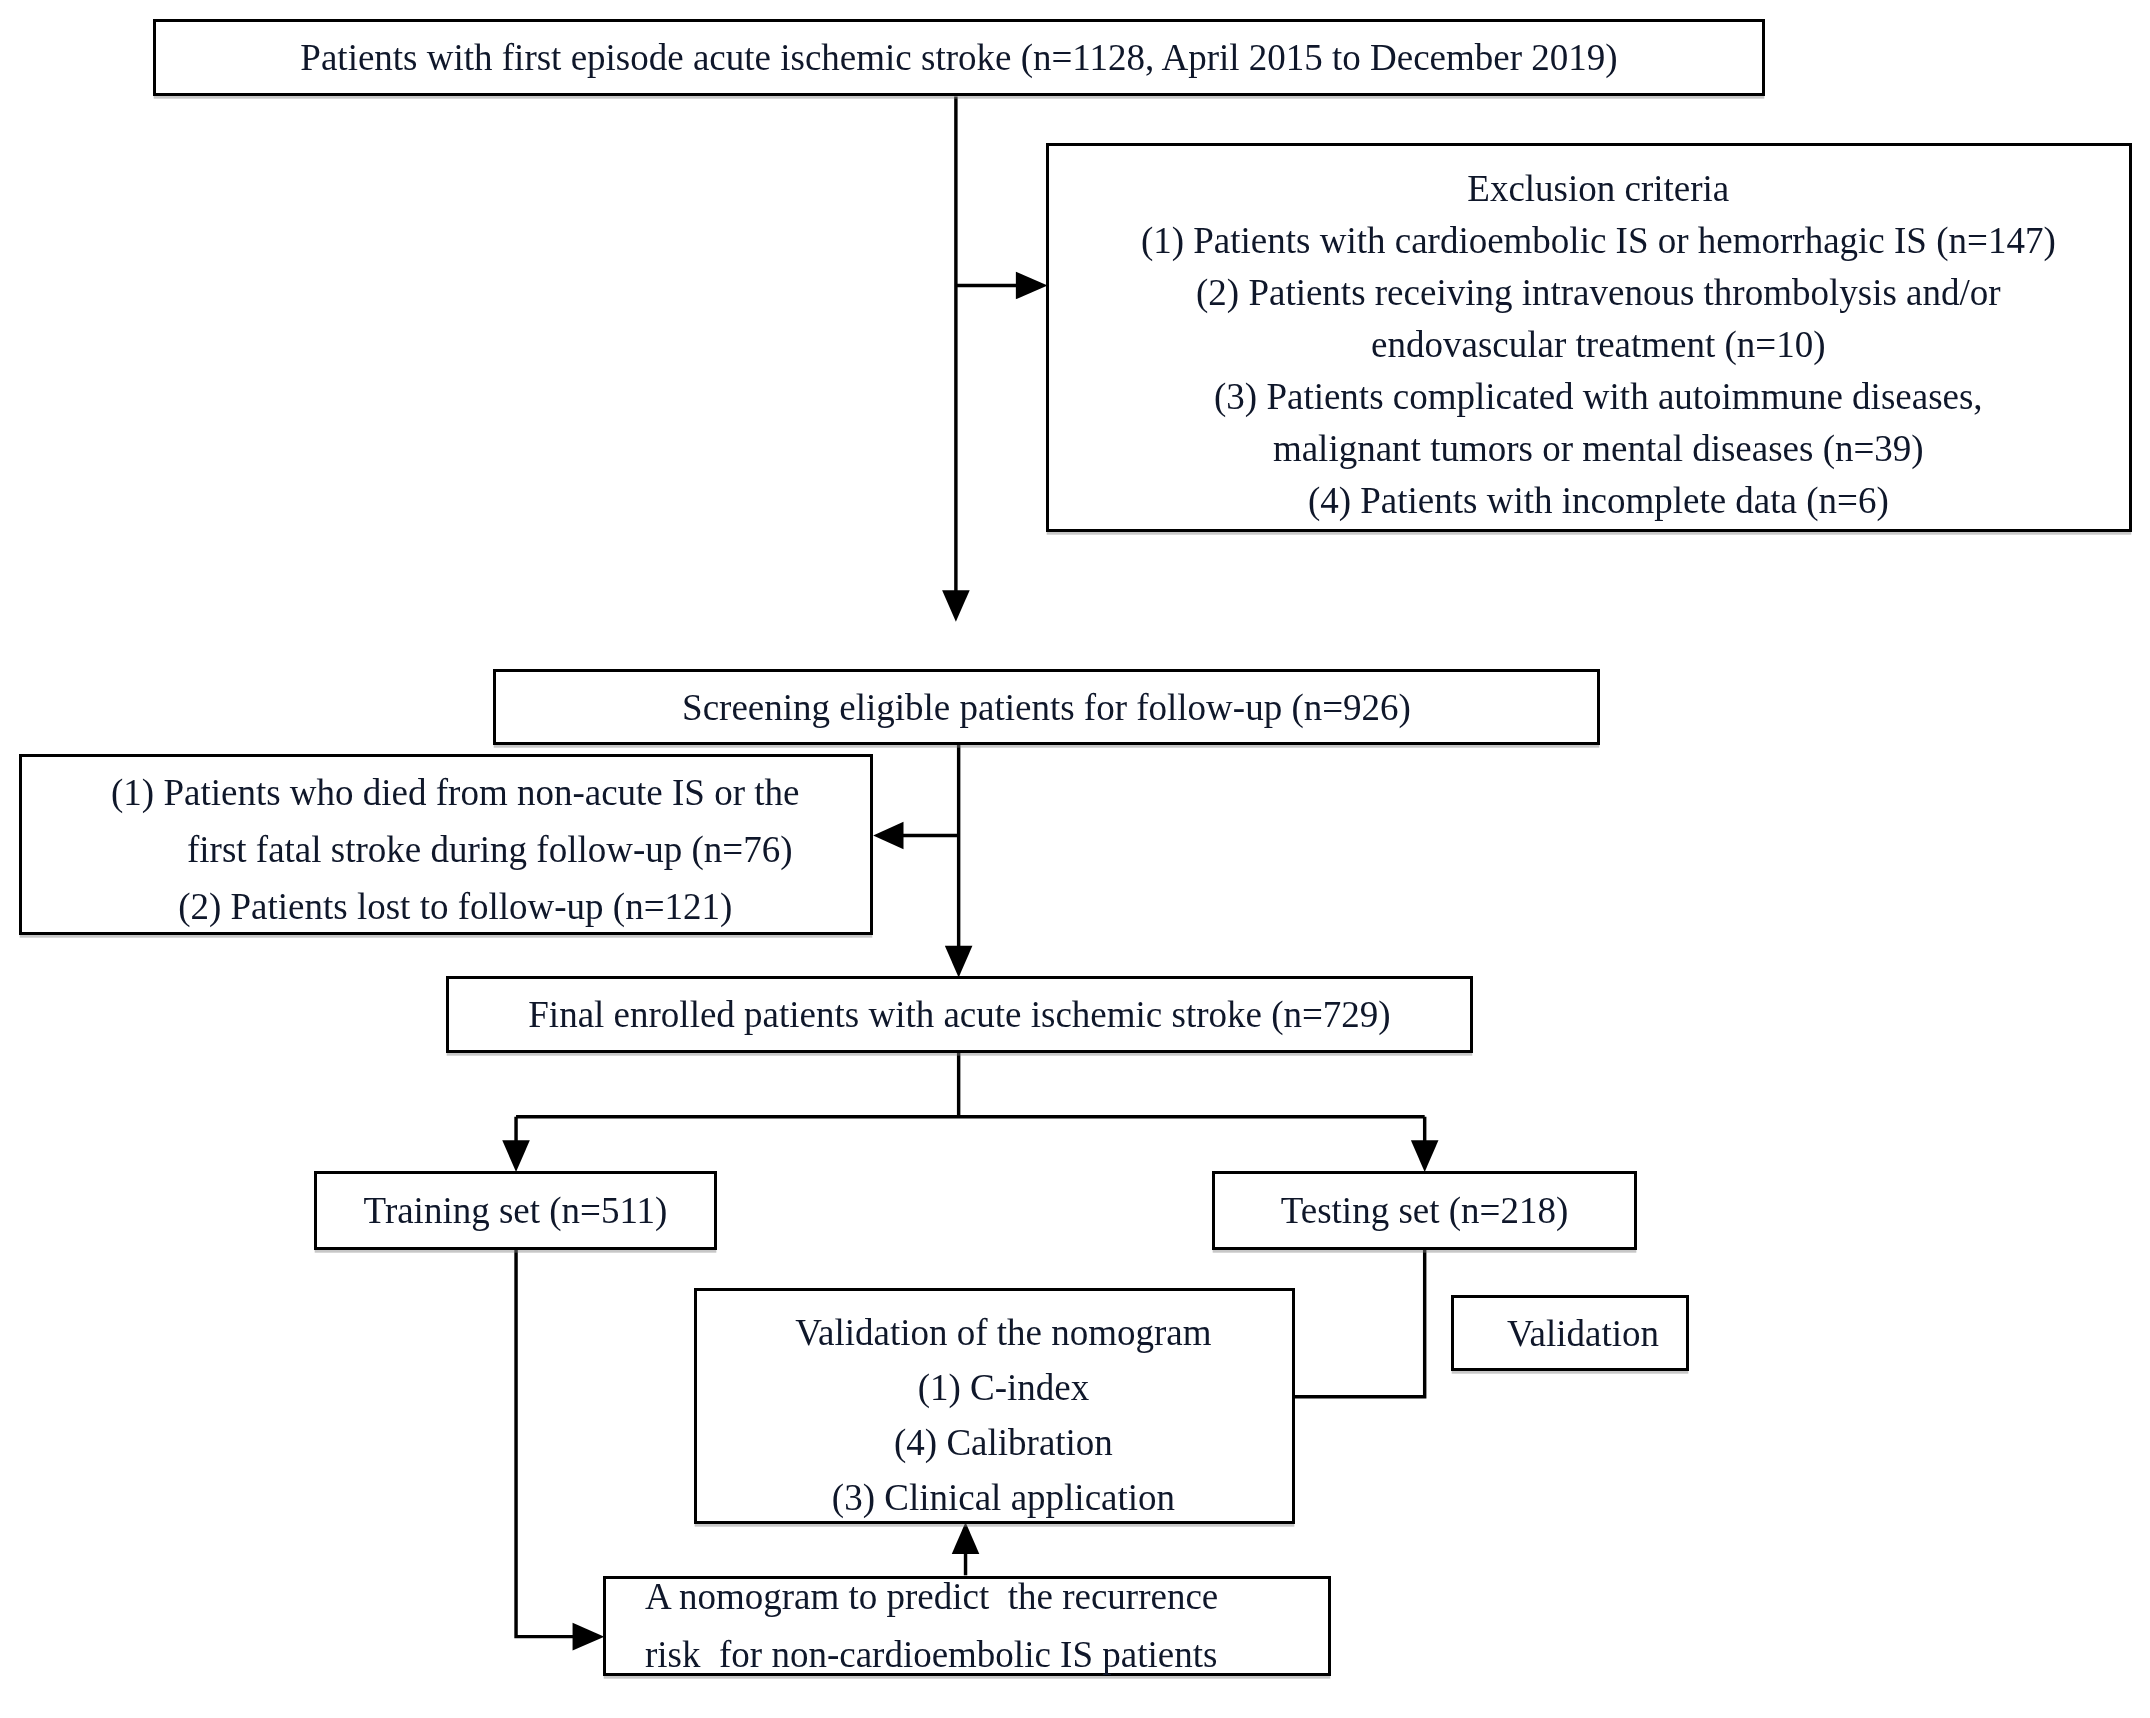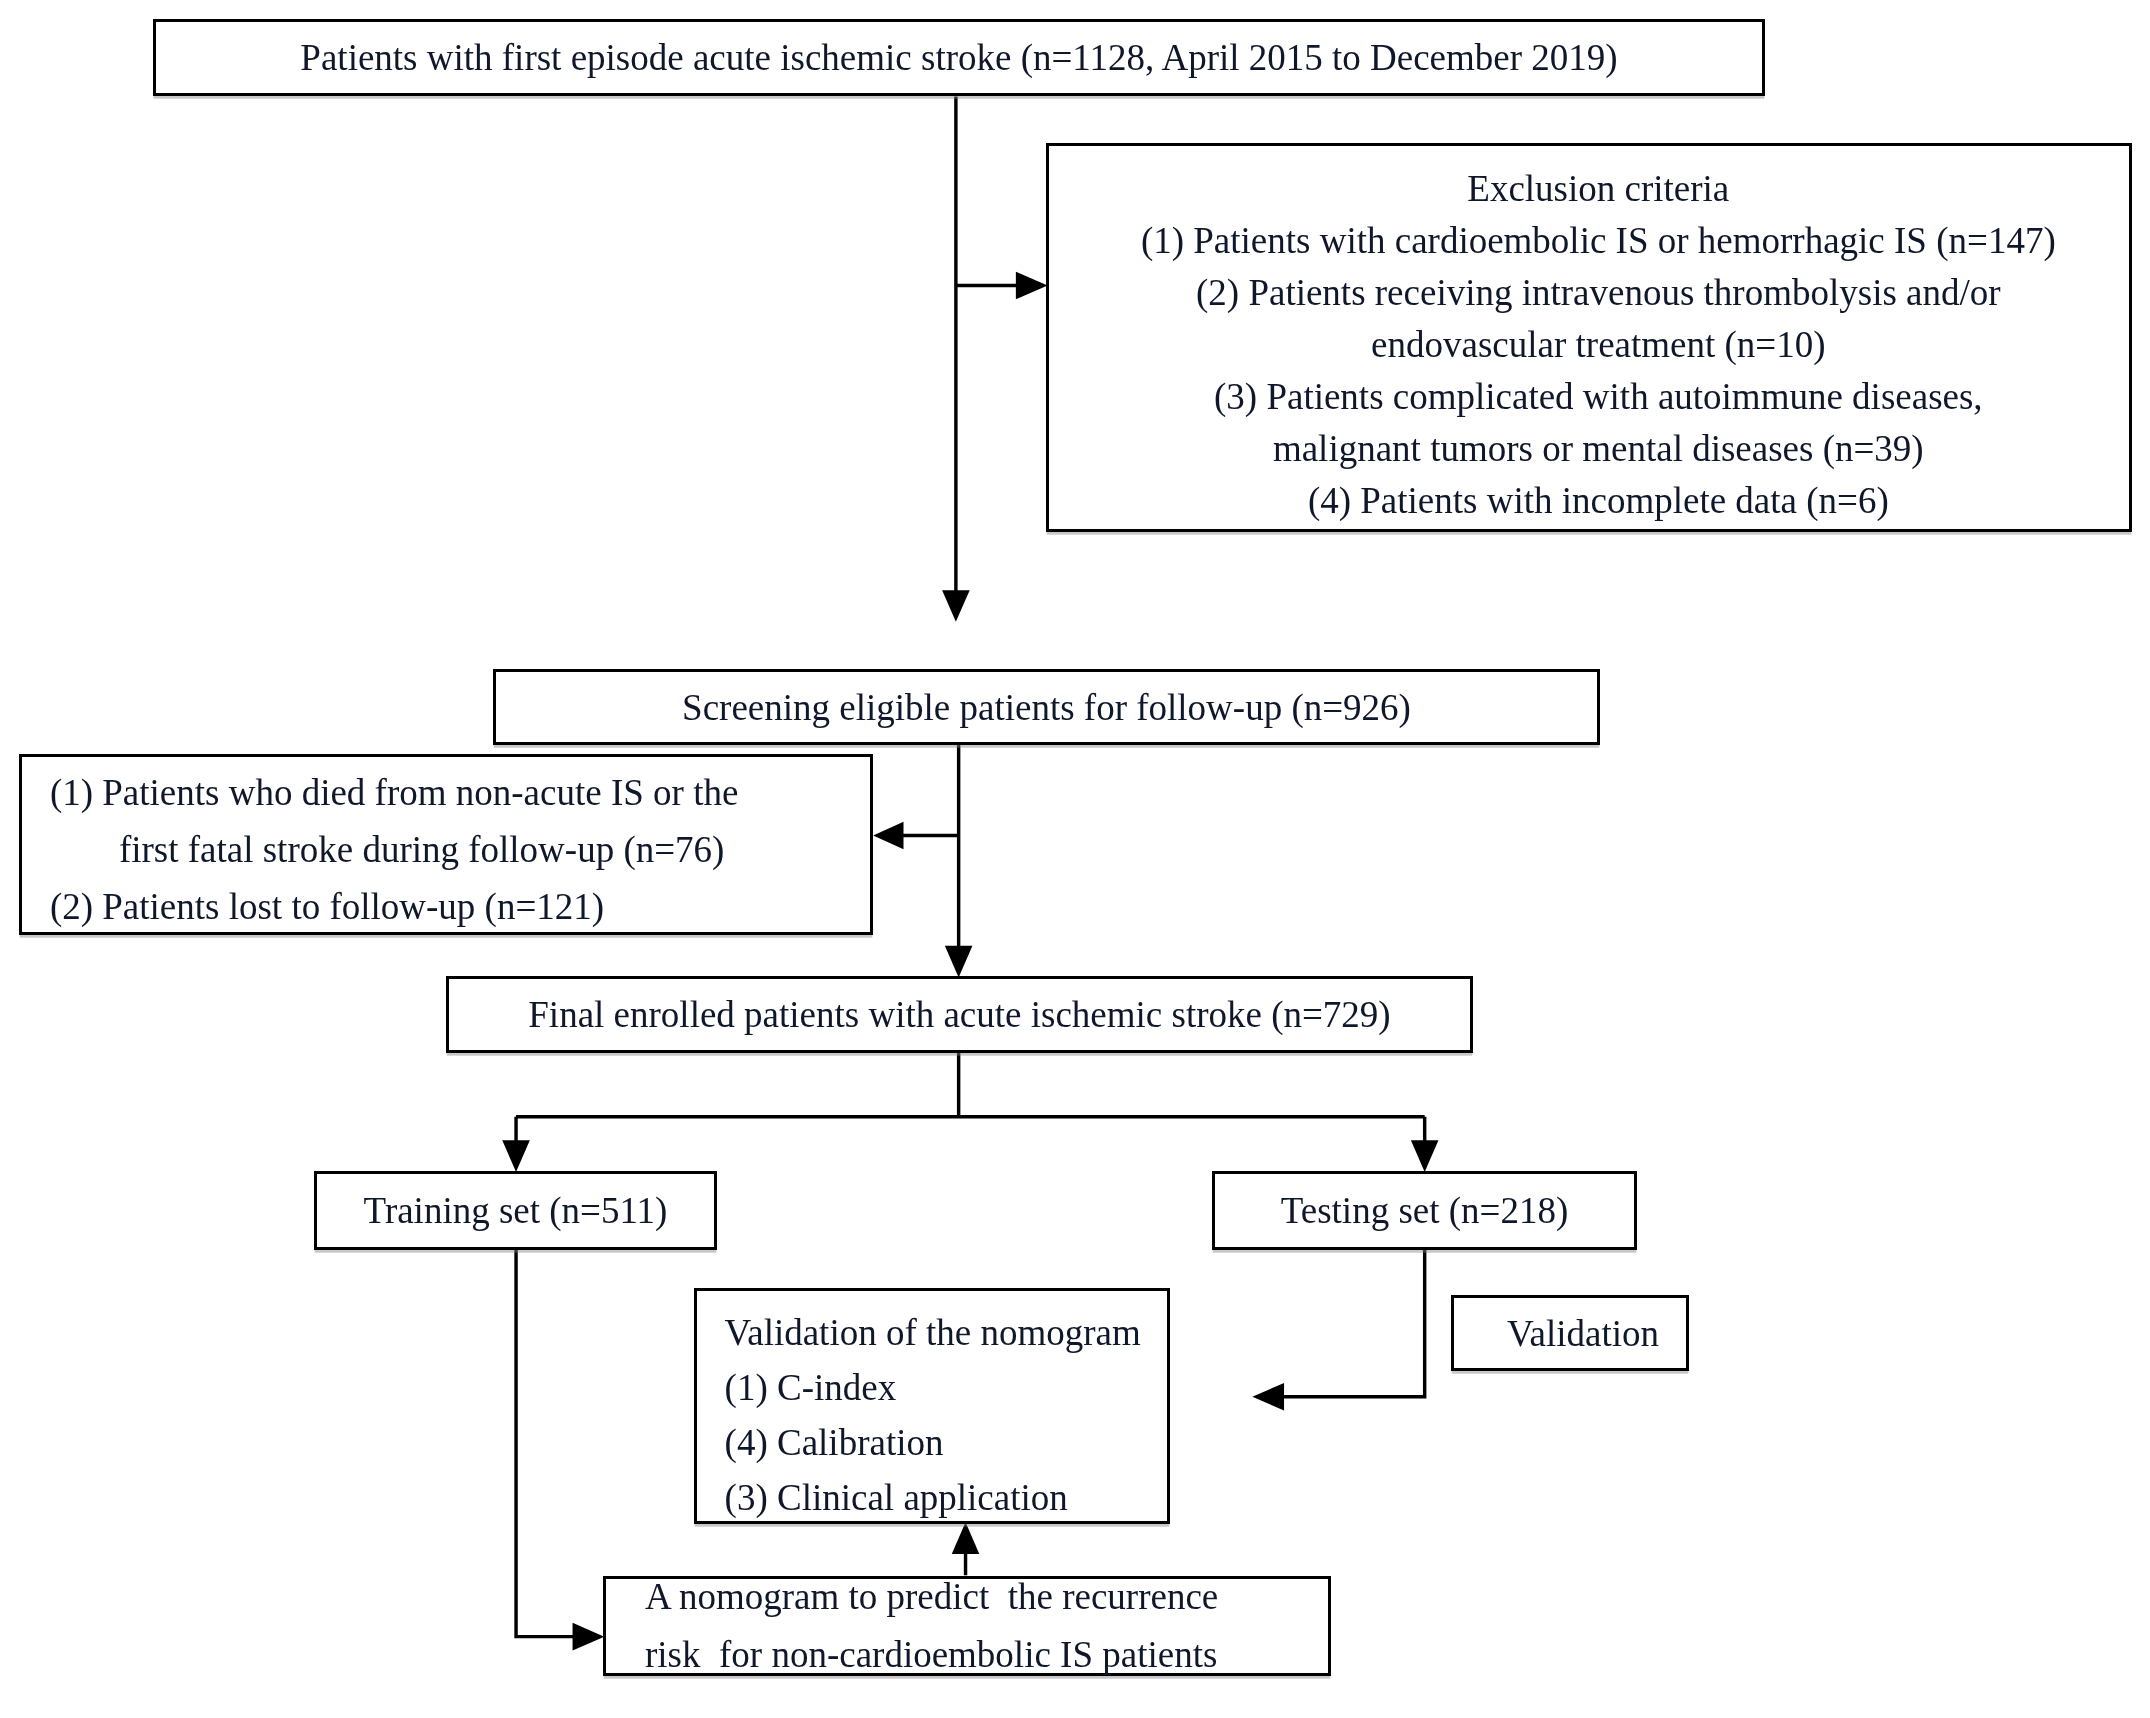--- a/index.html
+++ b/index.html
@@ -22,21 +22,21 @@
   }
   .line { white-space: pre; }
   .center-box {
     display: flex;
     align-items: center;
     justify-content: center;
     text-align: center;
   }
   .multi { padding: 16.5px 12.4px 0 31px; text-align: center; }
   .multi .line { line-height: 52px; }
-  .followup { padding: 6.9px 9.7px 0 27.6px; }
+  .followup { padding: 6.9px 9.7px 0 27.6px; text-align: center; }
   .followup .line { line-height: 57px; }
   .valmethods { padding: 13.8px 9.7px 0 27.6px; }
   .valmethods .line { line-height: 55px; }
   .nomo {
     display: flex;
     flex-direction: column;
     justify-content: center;
     padding-left: 39px;
   }
   .nomo .line { line-height: 58px; }
@@ -112,21 +112,21 @@
   </div>
 
   <div class="box center-box" style="left:314px; top:1171px; width:403px; height:79px;text-align:right;">
     <div class="line">Training set (n=511)</div>
   </div>
 
   <div class="box center-box" style="left:1212px; top:1171px; width:425px; height:79px;">
     <div class="line">Testing set (n=218)</div>
   </div>
 
-  <div class="box valmethods" style="left:694px; top:1288px; width:476px; height:236px;">
+  <div class="box valmethods" style="left:694px; top:1288px; width:601px; height:236px;text-align:center;">
     <div class="line">Validation of the nomogram</div>
     <div class="line">(1) C-index</div>
     <div class="line">(4) Calibration</div>
     <div class="line">(3) Clinical application</div>
   </div>
 
   <div class="box center-box" style="left:1451px; top:1295px; width:238px; height:76px;padding-left:26px;">
     <div class="line">Validation</div>
   </div>
 

